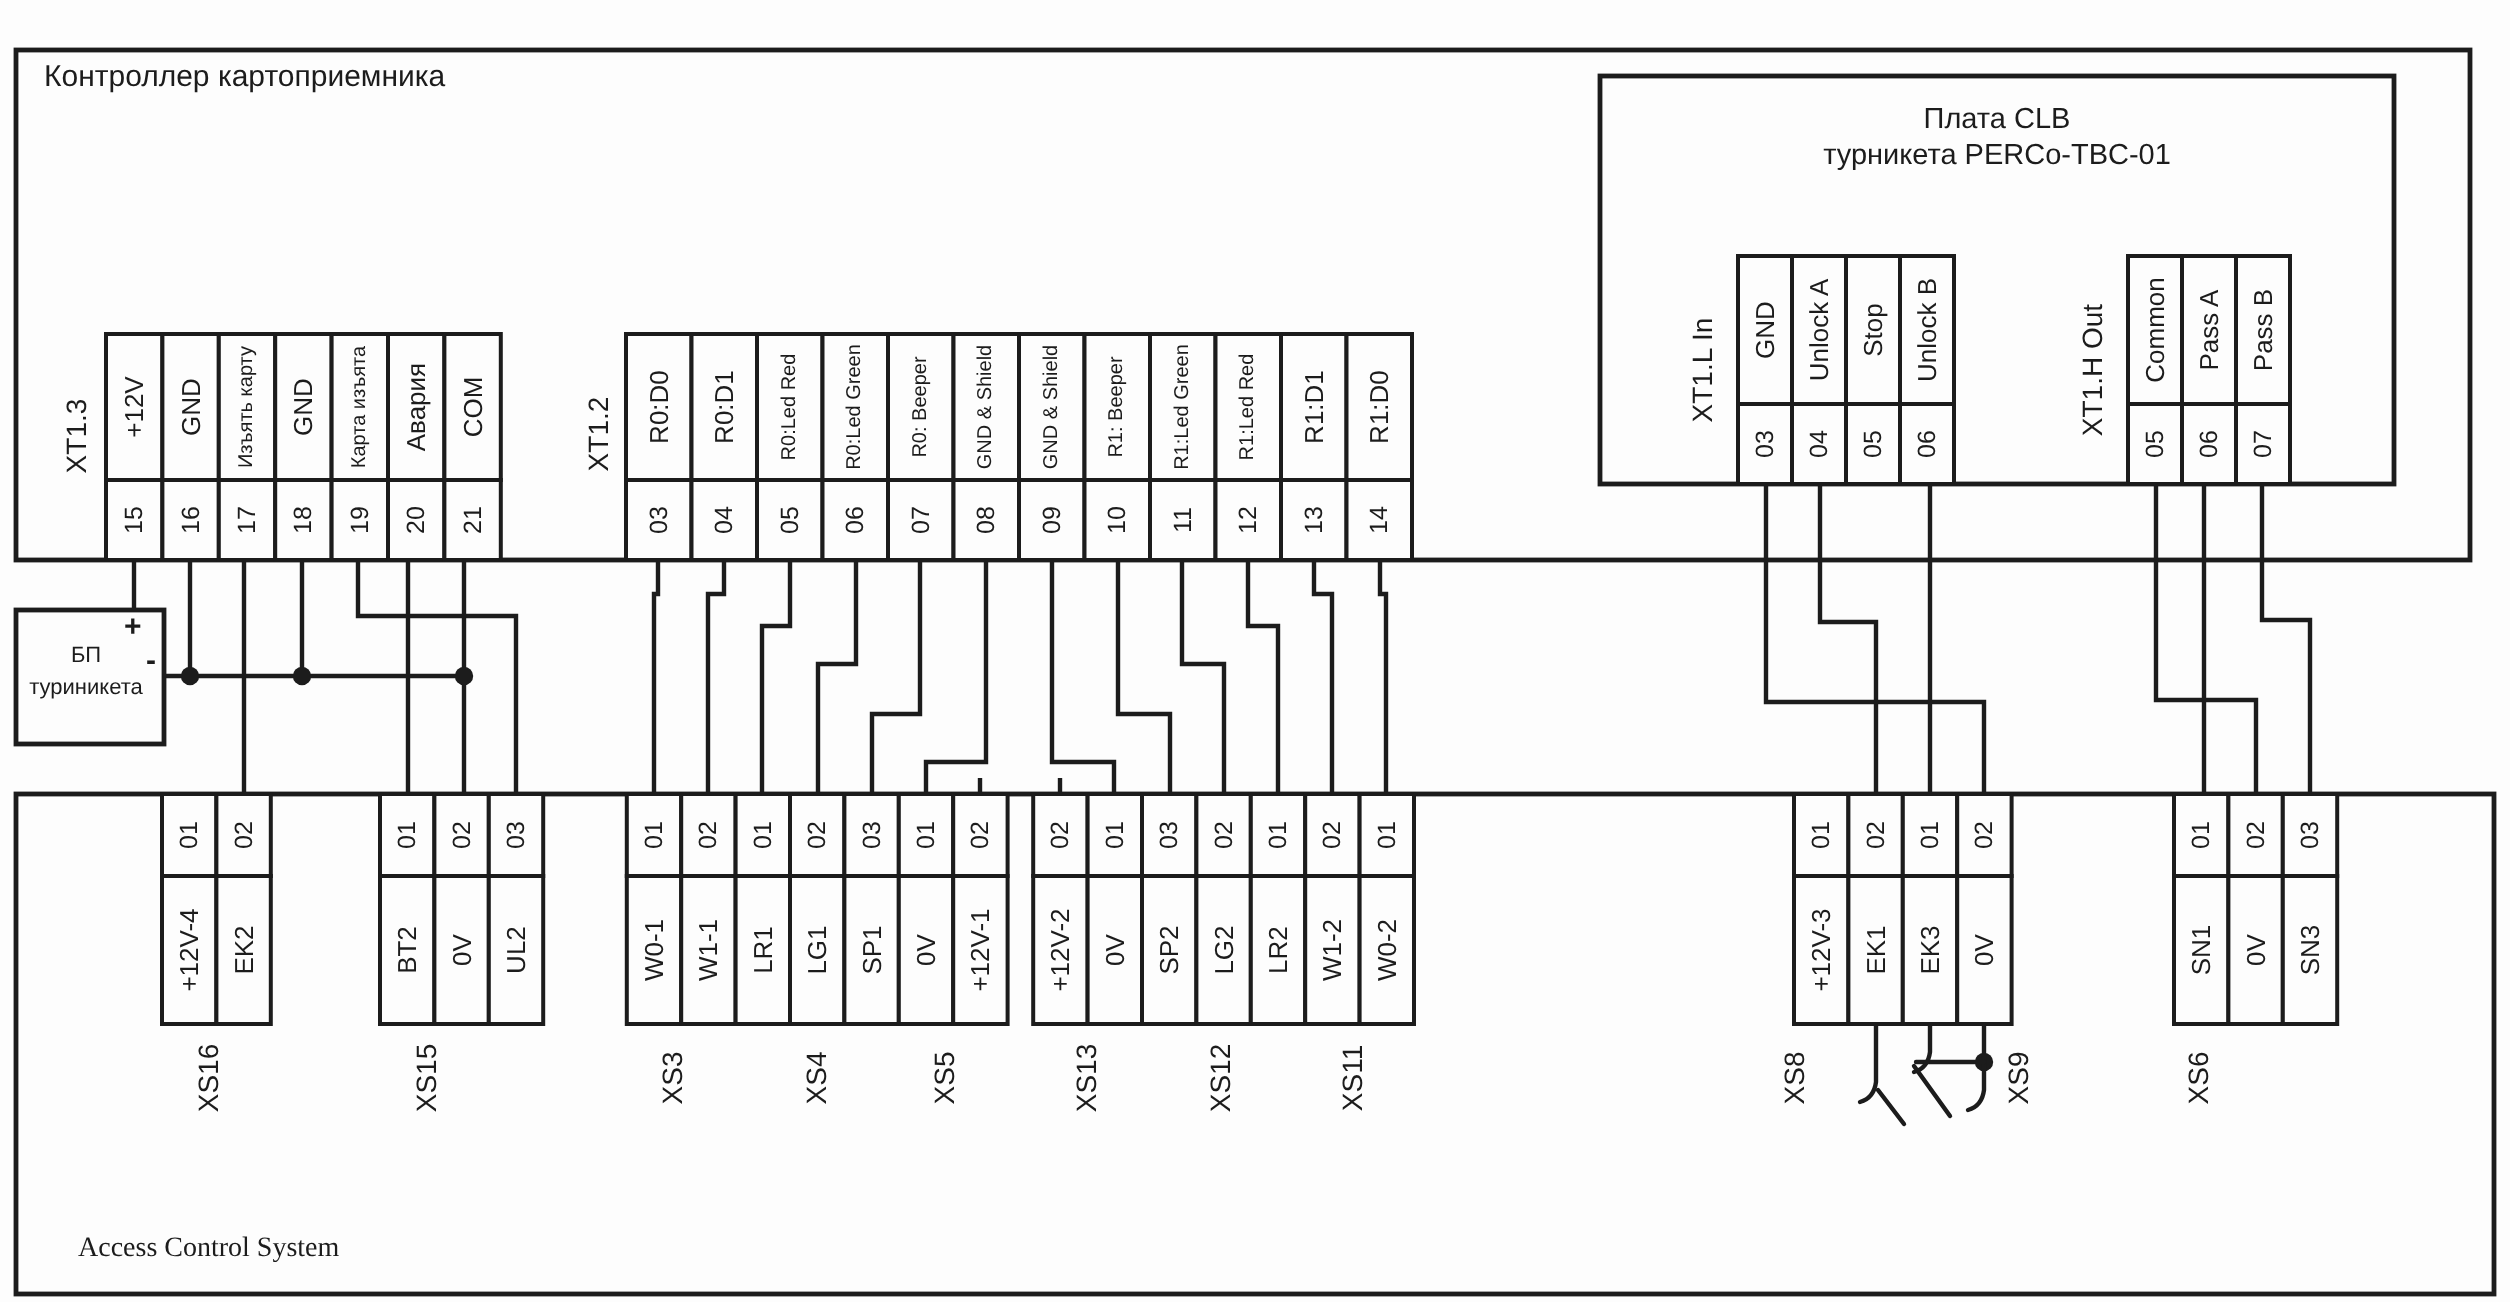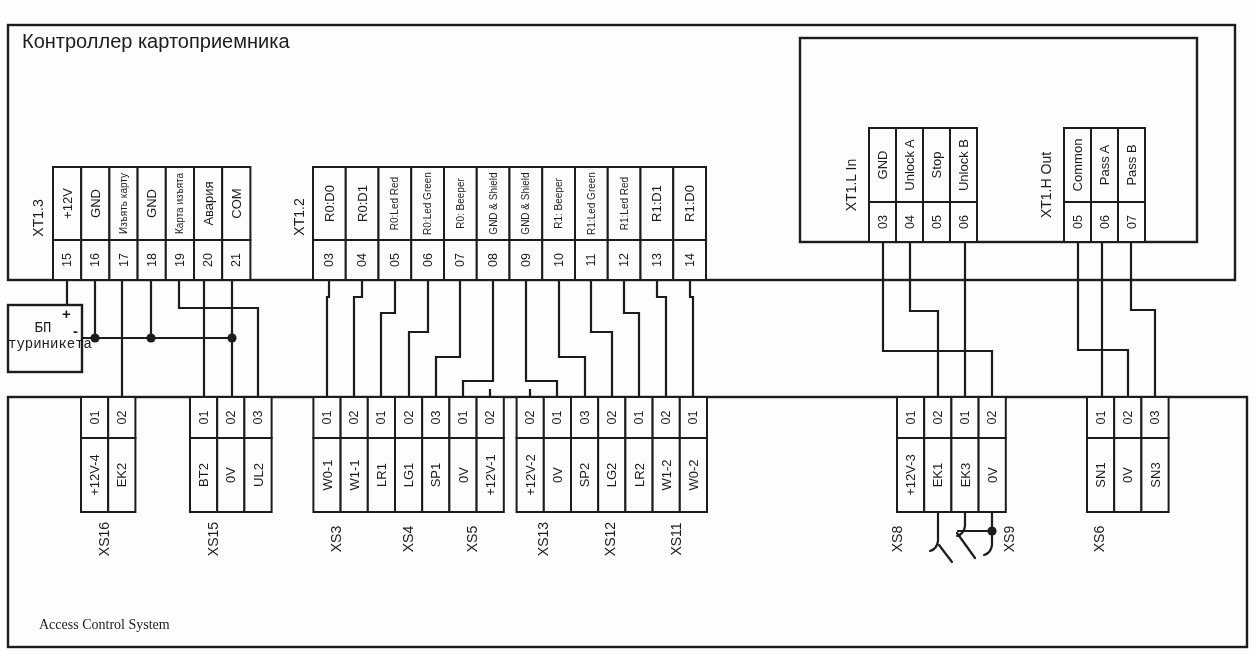--- a/index.html
+++ b/index.html
@@ -303,24 +303,28 @@
         <text x="1127.8" y="475" text-anchor="middle" dominant-baseline="central" font-size="13" fill="#1c1c1c" font-family="&quot;Liberation Sans&quot;,sans-serif" transform="rotate(-90 1127.8 475)">0V</text>
         <text x="1127.8" y="417.5" text-anchor="middle" dominant-baseline="central" font-size="12.5" fill="#1c1c1c" font-family="&quot;Liberation Sans&quot;,sans-serif" transform="rotate(-90 1127.8 417.5)">02</text>
         <rect x="1141.4" y="438" width="27.2" height="74" fill="#fdfdfd" stroke="#1c1c1c" stroke-width="2"></rect>
         <rect x="1141.4" y="397" width="27.2" height="41" fill="#fdfdfd" stroke="#1c1c1c" stroke-width="2"></rect>
         <text x="1155" y="475" text-anchor="middle" dominant-baseline="central" font-size="13" fill="#1c1c1c" font-family="&quot;Liberation Sans&quot;,sans-serif" transform="rotate(-90 1155 475)">SN3</text>
         <text x="1155" y="417.5" text-anchor="middle" dominant-baseline="central" font-size="12.5" fill="#1c1c1c" font-family="&quot;Liberation Sans&quot;,sans-serif" transform="rotate(-90 1155 417.5)">03</text>
         <text x="1099" y="539" text-anchor="middle" dominant-baseline="central" font-size="14" fill="#1c1c1c" font-family="&quot;Liberation Sans&quot;,sans-serif" transform="rotate(-90 1099 539)">XS6</text>
       </g>
     </svg>
 
-  <div class="ov" style="left:22px;top:30px;font-size:20px;">Контроллер картоприемника</div>
-
-
-  <div class="ov ctr" style="left:8px;top:320px;width:70px;font-size:14px;line-height:16px;font-family:Liberation Mono, monospace;">
+  <div class="ov" style="left:22px;top:30px;font-size:15px;">Контроллер картоприемника</div>
+
+  <div class="ov ctr" style="left:800px;top:51px;width:397px;font-size:14.5px;line-height:18px;">
+    <div>Плата CLB</div>
+    <div>турникета PERCo-TBC-01</div>
+  </div>
+
+  <div class="ov ctr" style="left:8px;top:320px;width:70px;font-size:11px;line-height:16px;">
     <div>БП</div>
     <div>туриникета</div>
   </div>
   <div class="ov" style="left:62px;top:305px;font-size:15px;font-weight:bold;">+</div>
   <div class="ov" style="left:73px;top:322px;font-size:15px;font-weight:bold;">-</div>
 
   <div class="ov" style="left:22px;top:580px;font-size:14px;line-height:18px;">
     <div style="padding-left:17px;font-family:Liberation Serif, serif;">Access Control System</div>
     
   </div>

